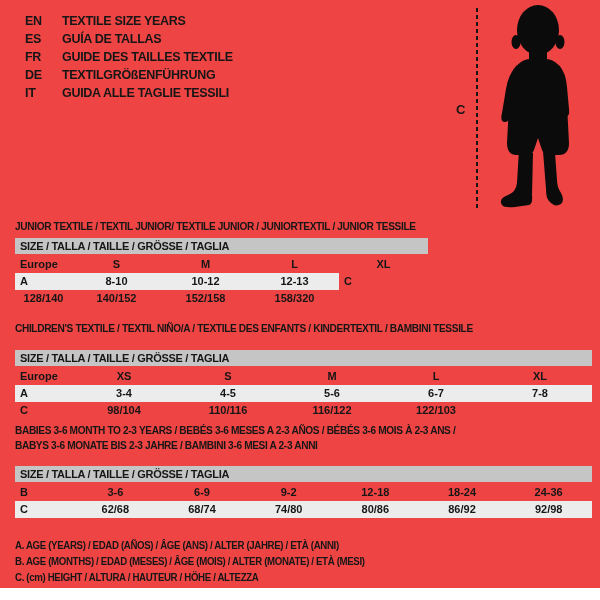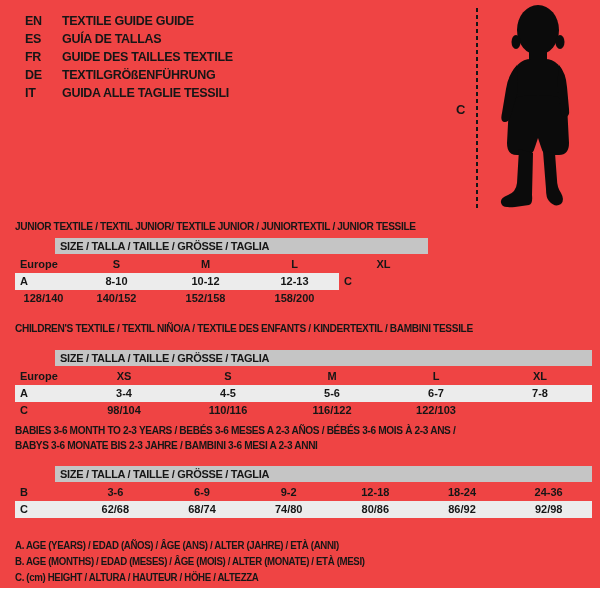--- a/index.html
+++ b/index.html
@@ -27,41 +27,41 @@
   #title-1 { top:219px; }
   #title-2 { top:321px; }
   #title-3 { top:423px; }
   
   .size-table { position:absolute; left:15px; display:grid; font-size:11px; }
   #table-1 { top:238px; width:413px; grid-template-columns:57px repeat(4,1fr); }
   #table-2 { top:350px; width:577px; grid-template-columns:57px repeat(5,1fr); }
   #table-3 { top:466px; width:577px; grid-template-columns:57px repeat(6,1fr); }
   .table-head {
     grid-column:1 / -1; background:#c5c5c5; height:16px; line-height:16px;
-    padding-left:5px; margin-bottom:2px; letter-spacing:-0.3px;margin-left:40px;
+    padding-left:5px; margin-bottom:2px; letter-spacing:-0.3px;
   }
   .cell { height:17px; line-height:17px; }
   .cell.label { padding-left:5px; text-align:left; }
   .cell.value { text-align:center; }
   .shaded { background:#ececec; }
   
   .legend {
     position:absolute; left:15px; top:537px; font-size:11px; line-height:16px;
     letter-spacing:-0.4px; transform:scaleX(0.88); transform-origin:0 0; white-space:nowrap;
   }
 </style>
 </head>
 <body>
 
 <div class="page">
 
   <div class="lang-list">
     <div class="lang-row">
       <span class="lang-code">EN</span>
-      <span class="lang-title">TEXTILE GUIDE GUIDE</span>
+      <span class="lang-title">TEXTILE SIZE YEARS</span>
     </div>
     <div class="lang-row">
       <span class="lang-code">ES</span>
       <span class="lang-title">GUÍA DE TALLAS</span>
     </div>
     <div class="lang-row">
       <span class="lang-code">FR</span>
       <span class="lang-title">GUIDE DES TAILLES TEXTILE</span>
     </div>
     <div class="lang-row">
@@ -100,21 +100,21 @@
       <div class="cell value">L</div>
       <div class="cell value">XL</div>
       <div class="cell label shaded">A</div>
       <div class="cell value shaded">8-10</div>
       <div class="cell value shaded">10-12</div>
       <div class="cell value shaded">12-13</div>
       <div class="cell label">C</div>
       <div class="cell value">128/140</div>
       <div class="cell value">140/152</div>
       <div class="cell value">152/158</div>
-      <div class="cell value">158/200</div>
+      <div class="cell value">158/320</div>
     </div>
 
   <div class="section-title" id="title-2">CHILDREN'S TEXTILE / TEXTIL NIÑO/A / TEXTILE DES ENFANTS / KINDERTEXTIL / BAMBINI TESSILE</div>
   <div class="size-table" id="table-2">
       <div class="table-head">SIZE / TALLA / TAILLE / GRÖSSE / TAGLIA</div>
       <div class="cell label">Europe</div>
       <div class="cell value">XS</div>
       <div class="cell value">S</div>
       <div class="cell value">M</div>
       <div class="cell value">L</div>

